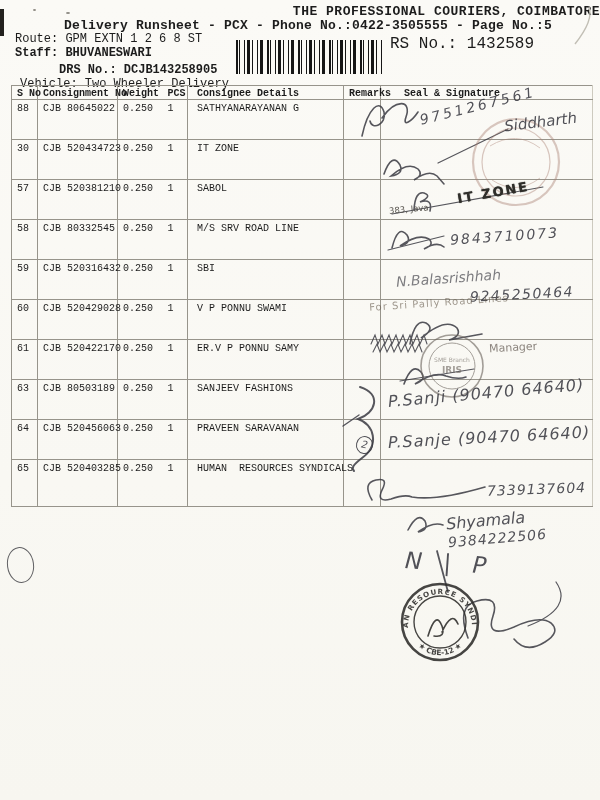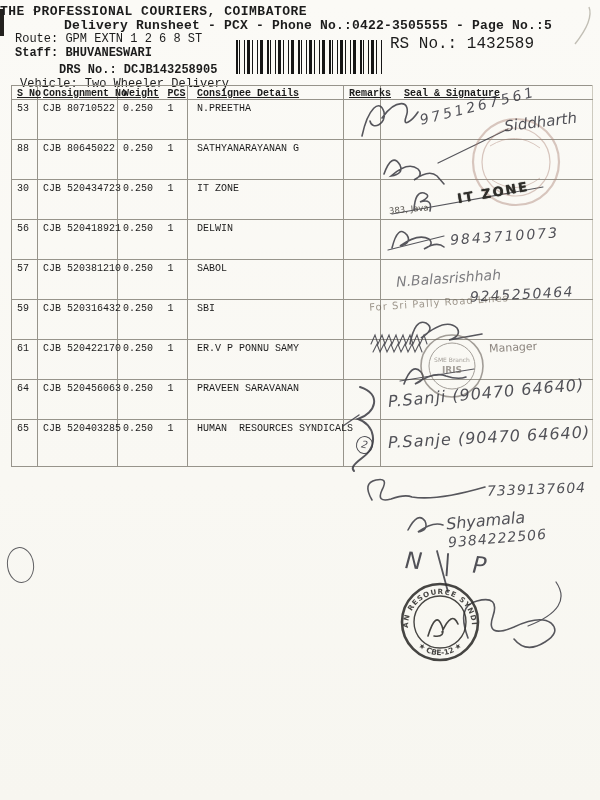--- a/index.html
+++ b/index.html
@@ -1,33 +1,33 @@
 <!DOCTYPE html>
 <html><head>
 <meta charset="utf-8">
 <style>
   html,body{margin:0;padding:0;}
   body{width:600px;height:800px;overflow:hidden;background:#e8e6e0;}
   .page{position:relative;width:600px;height:800px;background:linear-gradient(180deg,#fbfaf6 0%,#f9f8f3 60%,#f7f6f0 100%);font-family:"Liberation Mono","DejaVu Sans Mono",monospace;color:#1c1c1c;}
   .abs{position:absolute;}
-  .title{top:4px;left:0;width:600px;text-align:left;font-size:13px;font-weight:bold;letter-spacing:.5px;}
+  .title{top:4px;left:0;width:600px;text-align:right;font-size:13px;font-weight:bold;letter-spacing:.5px;}
   .subtitle{top:18px;left:0;width:600px;text-align:center;font-size:13px;font-weight:bold;letter-spacing:.2px;transform:translateX(8px);}
   .meta-left{top:33px;left:15px;font-size:12px;line-height:12.5px;}
   .meta-left .b{font-weight:bold;font-family:Liberation Mono, monospace;}
   .meta-left .row{margin-bottom:1px;}
   .meta-left .gap{margin-top:5px;padding-left:44px;}
   .meta-right{top:37px;left:390px;font-size:16px;line-height:15px;}
   .barcode{top:40px;left:236px;width:148px;height:34px;
     background:
       repeating-linear-gradient(90deg,#161616 0 2px,transparent 2px 3px,#161616 3px 4px,transparent 4px 8px,#161616 8px 9px,transparent 9px 11px,#161616 11px 14px,transparent 14px 16px,#161616 16px 17px,transparent 17px 21px,#161616 21px 22px,transparent 22px 24px,#161616 24px 27px,transparent 27px 31px);
   }
   table.sheet{position:absolute;left:11px;top:85px;width:581px;border-collapse:collapse;table-layout:fixed;font-size:10px;}
   table.sheet td,table.sheet th{border:1px solid #97948b;vertical-align:top;padding:3px 2px 0 5px;text-align:left;white-space:pre;overflow:visible;font-weight:normal;}
   table.sheet th{font-weight:bold;padding-top:2px;}
-  table.sheet .hrow{height:14px;text-decoration:underline;}
+  table.sheet .hrow{height:14px;}
   table.sheet tr.r{height:40px;}
   table.sheet tr.r-last{height:47px;}
   .c-wt{border-right:none!important;}
   .c-pcs{border-left:none!important;padding-left:12px!important;}
   .c-sig{border-right:1px solid #cdcabf!important;}
   .c-cons{padding-left:9px!important;}
   
   .hw{position:absolute;font-family:"DejaVu Sans",sans-serif;font-style:italic;color:#3a3a42;white-space:nowrap;opacity:.88;}
   .stampish{position:absolute;font-family:"DejaVu Sans",sans-serif;white-space:nowrap;}
   .circ2{position:absolute;left:356px;top:436px;width:15px;height:16px;border:1.6px solid #34343c;border-radius:50%;text-align:center;font-family:"DejaVu Sans",sans-serif;font-size:10px;font-style:italic;color:#34343c;line-height:15px;transform:rotate(12deg);opacity:.85;}
@@ -75,79 +75,88 @@
         <tr class="hrow">
       <th>S No</th>
       <th>Consignment No</th>
       <th class="c-wt">Weight</th>
       <th class="c-pcs">PCS</th>
       <th class="c-cons">Consignee Details</th>
       <th>Remarks</th>
       <th class="c-sig" style="padding-left:23px;">Seal &amp; Signature</th>
     </tr>
     <tr class="r">
-          <td>53</td>
-          <td>CJB 80710522</td>
-          <td class="c-wt">0.250</td>
-          <td class="c-pcs">1</td>
-          <td class="c-cons">N.PREETHA</td>
-          <td></td>
-          <td class="c-sig"></td>
-        </tr>
-    <tr class="r">
           <td>88</td>
           <td>CJB 80645022</td>
           <td class="c-wt">0.250</td>
           <td class="c-pcs">1</td>
           <td class="c-cons">SATHYANARAYANAN G</td>
           <td></td>
           <td class="c-sig"></td>
         </tr>
     <tr class="r">
           <td>30</td>
           <td>CJB 520434723</td>
           <td class="c-wt">0.250</td>
           <td class="c-pcs">1</td>
           <td class="c-cons">IT ZONE</td>
           <td></td>
           <td class="c-sig"></td>
         </tr>
     <tr class="r">
-          <td>56</td>
-          <td>CJB 520418921</td>
-          <td class="c-wt">0.250</td>
-          <td class="c-pcs">1</td>
-          <td class="c-cons">DELWIN</td>
-          <td></td>
-          <td class="c-sig"></td>
-        </tr>
-    <tr class="r">
           <td>57</td>
           <td>CJB 520381210</td>
           <td class="c-wt">0.250</td>
           <td class="c-pcs">1</td>
           <td class="c-cons">SABOL</td>
           <td></td>
           <td class="c-sig"></td>
         </tr>
     <tr class="r">
+          <td>58</td>
+          <td>CJB 80332545</td>
+          <td class="c-wt">0.250</td>
+          <td class="c-pcs">1</td>
+          <td class="c-cons">M/S SRV ROAD LINE</td>
+          <td></td>
+          <td class="c-sig"></td>
+        </tr>
+    <tr class="r">
           <td>59</td>
           <td>CJB 520316432</td>
           <td class="c-wt">0.250</td>
           <td class="c-pcs">1</td>
           <td class="c-cons">SBI</td>
           <td></td>
           <td class="c-sig"></td>
         </tr>
     <tr class="r">
+          <td>60</td>
+          <td>CJB 520429028</td>
+          <td class="c-wt">0.250</td>
+          <td class="c-pcs">1</td>
+          <td class="c-cons">V P PONNU SWAMI</td>
+          <td></td>
+          <td class="c-sig"></td>
+        </tr>
+    <tr class="r">
           <td>61</td>
           <td>CJB 520422170</td>
           <td class="c-wt">0.250</td>
           <td class="c-pcs">1</td>
           <td class="c-cons">ER.V P PONNU SAMY</td>
+          <td></td>
+          <td class="c-sig"></td>
+        </tr>
+    <tr class="r">
+          <td>63</td>
+          <td>CJB 80503189</td>
+          <td class="c-wt">0.250</td>
+          <td class="c-pcs">1</td>
+          <td class="c-cons">SANJEEV FASHIONS</td>
           <td></td>
           <td class="c-sig"></td>
         </tr>
     <tr class="r">
           <td>64</td>
           <td>CJB 520456063</td>
           <td class="c-wt">0.250</td>
           <td class="c-pcs">1</td>
           <td class="c-cons">PRAVEEN SARAVANAN</td>
           <td></td>

